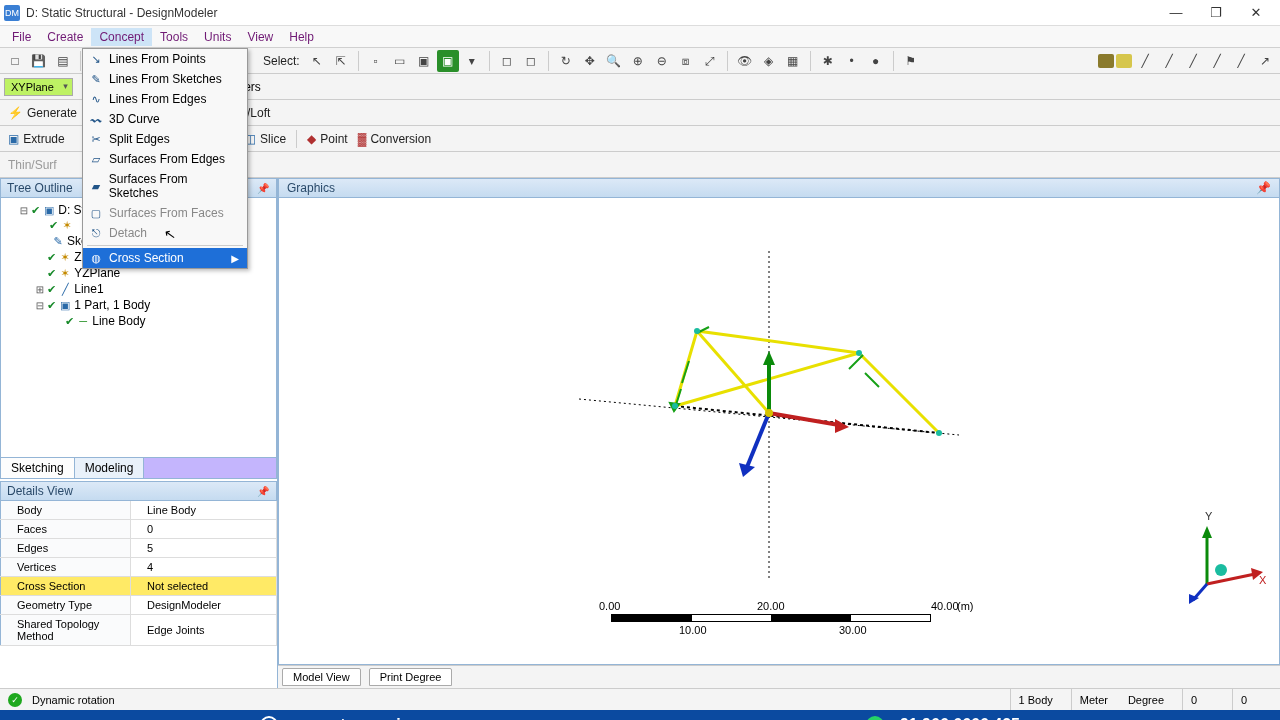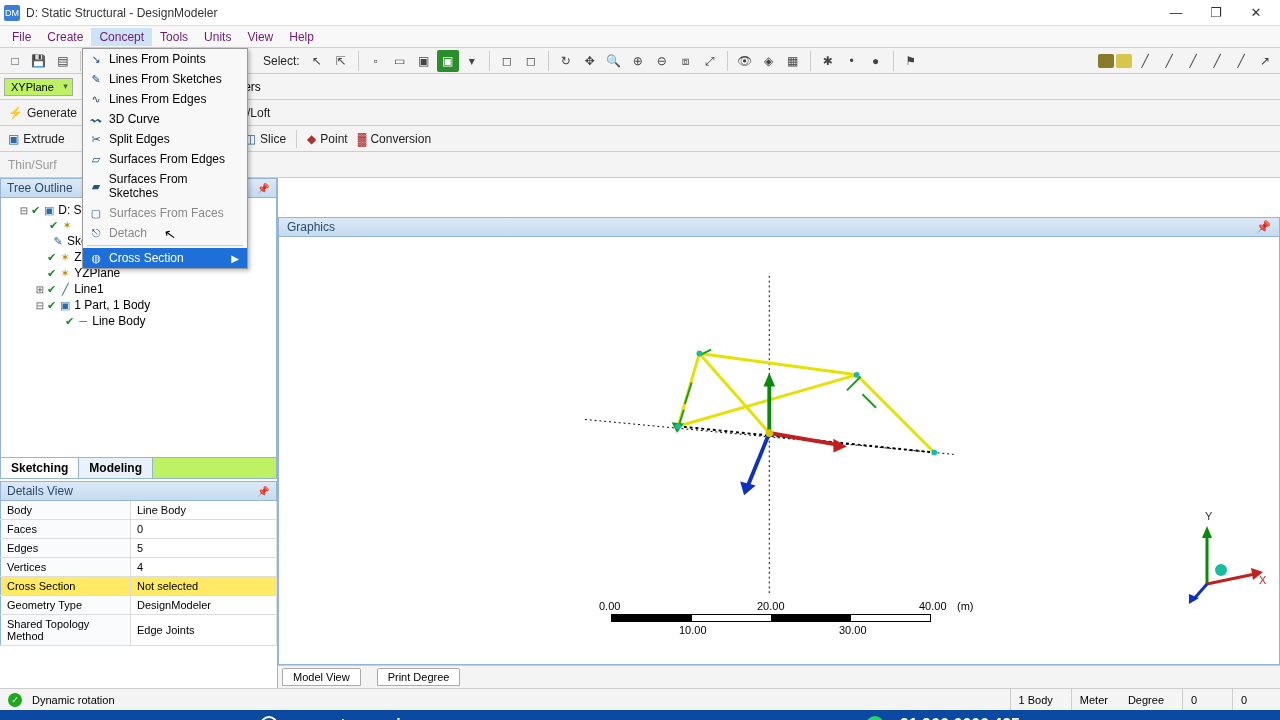--- a/index.html
+++ b/index.html
@@ -29,34 +29,34 @@
 .mainarea { display: flex; height: 510px; }
 .leftpanel { width: 278px; display: flex; flex-direction: column; border-right: 1px solid #94b5d6; }
 .panelhdr { background: linear-gradient(#dce9f7,#c5dbf0); border: 1px solid #94b5d6; padding: 2px 6px; color: #2a4a6a; font-size: 12px; display: flex; justify-content: space-between; align-items: center; }
 .panelhdr .pin { font-size: 10px; color: #26527c; }
 .tree { flex: 0 0 260px; overflow: auto; padding: 4px 2px; background: #fff; border: 1px solid #94b5d6; border-top: none; }
 .tree ul { list-style: none; padding-left: 16px; }
 .tree li { padding: 1px 0; white-space: nowrap; display: flex; align-items: center; gap: 2px; }
 .tree .tw { width: 10px; text-align: center; color: #555; font-size: 10px; }
 .tree .chk { color: #188a2a; font-size: 11px; }
 .tree .ico { width: 14px; text-align: center; font-size: 11px; }
-.tabstrip { display: flex; border: 1px solid #94b5d6; border-top: none; background: #bef264; font-weight: bold; }
+.tabstrip { display: flex; border: 1px solid #94b5d6; border-top: none; background: #c4b5fd; }
 .tabstrip .tab { padding: 3px 10px; border-right: 1px solid #94b5d6; font-size: 12px; background: #fdfdfd; }
 .tabstrip .tab.inactive { background: #e9f1fa; }
 .detailshdr { margin-top: 2px; }
 .detailstable { border: 1px solid #94b5d6; border-top: none; width: 100%; border-collapse: collapse; font-size: 11px; }
 .detailstable th { background: #e8eef6; text-align: left; padding: 3px 6px; border-bottom: 1px solid #c0d0e0; font-weight: normal; color: #333; }
-.detailstable td { padding: 3px 6px; border-bottom: 1px solid #ddd; border-right: 1px solid #ddd; }
+.detailstable td { padding: 3px 16px; border-bottom: 1px solid #ddd; border-right: 1px solid #ddd; }
 .detailstable td:first-child { width: 130px; background: #fafbfc; }
 .detailstable tr.hl td { background: #ffea66; }
 
 .graphicswrap { flex: 1; display: flex; flex-direction: column; }
-.graphicshdr { background: linear-gradient(#dce9f7,#c5dbf0); border: 1px solid #94b5d6; padding: 2px 8px; color: #2a4a6a; font-size: 12px; display: flex; justify-content: space-between; margin-top: 39px; }
+.graphicshdr { background: linear-gradient(#dce9f7,#c5dbf0); border: 1px solid #94b5d6; padding: 2px 8px; color: #2a4a6a; font-size: 12px; display: flex; justify-content: space-between; }
 .graphics { flex: 1; background: #fff; position: relative; border: 1px solid #94b5d6; border-top: none; overflow: hidden; }
-.viewtabs { display: flex; padding: 2px 4px; gap: 16px; background: #f4f4f4; border-top: 1px solid #ccc; }
+.viewtabs { display: flex; padding: 2px 4px; gap: 8px; background: #f4f4f4; border-top: 1px solid #ccc; }
 .viewtabs .vtab { padding: 2px 10px; border: 1px solid #aaa; background: #fff; font-size: 11px; border-radius: 2px 2px 0 0; }
 
 .statusbar { height: 22px; background: #f4f4f4; border-top: 1px solid #ccc; display: flex; align-items: center; padding: 0 8px; gap: 10px; font-size: 11px; }
 .statusbar .chkcirc { width: 14px; height: 14px; border-radius: 50%; background: #1ea81e; color: #fff; display: inline-flex; justify-content: center; align-items: center; font-size: 9px; }
 .statusbar .cell { border-left: 1px solid #ccc; padding: 0 8px; height: 100%; display: flex; align-items: center; }
 .statusbar .spacer { flex: 1; }
 
 .footer { height: 30px; background: #0b4aa0; color: #fff; display: flex; align-items: center; justify-content: space-between; padding: 0 260px; font-size: 16px; font-weight: bold; }
 .footer .wa { display: flex; align-items: center; gap: 6px; }
 .footer .globe { width: 18px; height: 18px; border: 2px solid #fff; border-radius: 50%; display: inline-block; position: relative; }
@@ -331,21 +331,21 @@
         <circle cx="418" cy="120" r="3" fill="#1abca0"></circle>
         <circle cx="580" cy="142" r="3" fill="#1abca0"></circle>
         <circle cx="396" cy="195" r="3" fill="#1abca0"></circle>
         <circle cx="660" cy="222" r="3" fill="#1abca0"></circle>
       </svg>
 
       <div class="scalebar">
         <div style="position:relative;height:100%">
           <span style="position:absolute;left:0;top:0">0.00</span>
           <span style="position:absolute;left:158px;top:0">20.00</span>
-          <span style="position:absolute;left:320px;top:0">40.00</span>
+          <span style="position:absolute;left:332px;top:0">40.00</span>
           <span style="position:absolute;left:358px;top:0">(m)</span>
           <div style="position:absolute;left:12px;top:14px;width:320px;height:8px;border:1px solid #000;display:flex">
             <div style="flex:1;background:#000"></div>
               <div style="flex:1;background:#fff"></div>
             <div style="flex:1;background:#000"></div>
               <div style="flex:1;background:#fff"></div>
           </div>
           <span style="position:absolute;left:80px;top:24px">10.00</span>
           <span style="position:absolute;left:240px;top:24px">30.00</span>
         </div>

